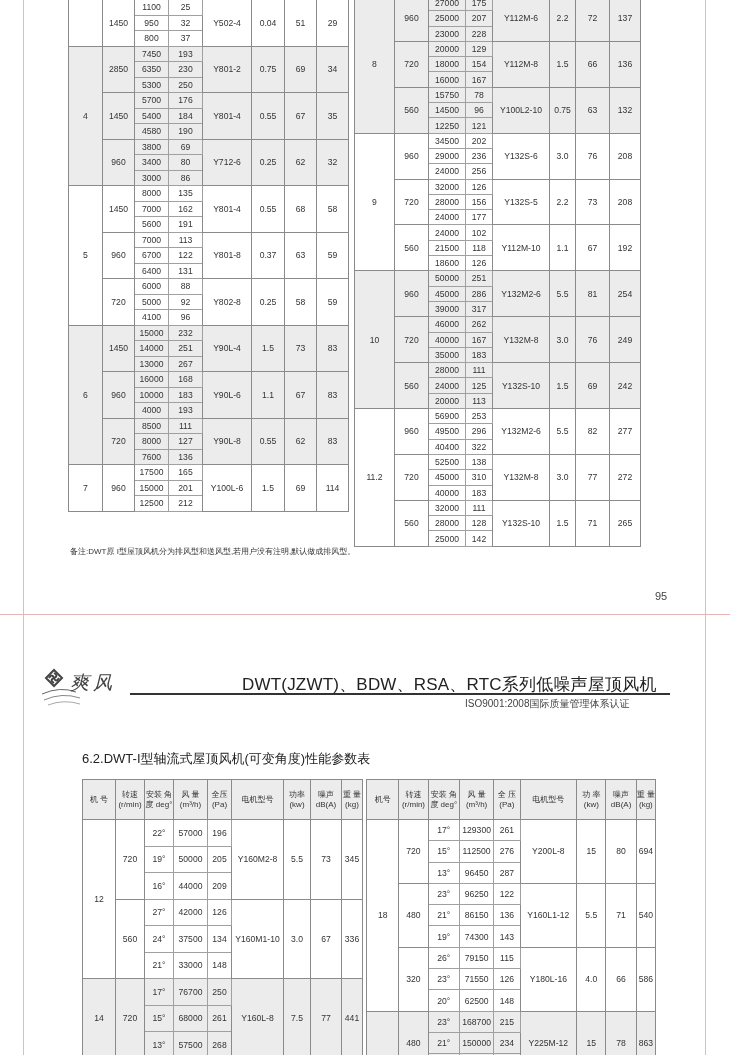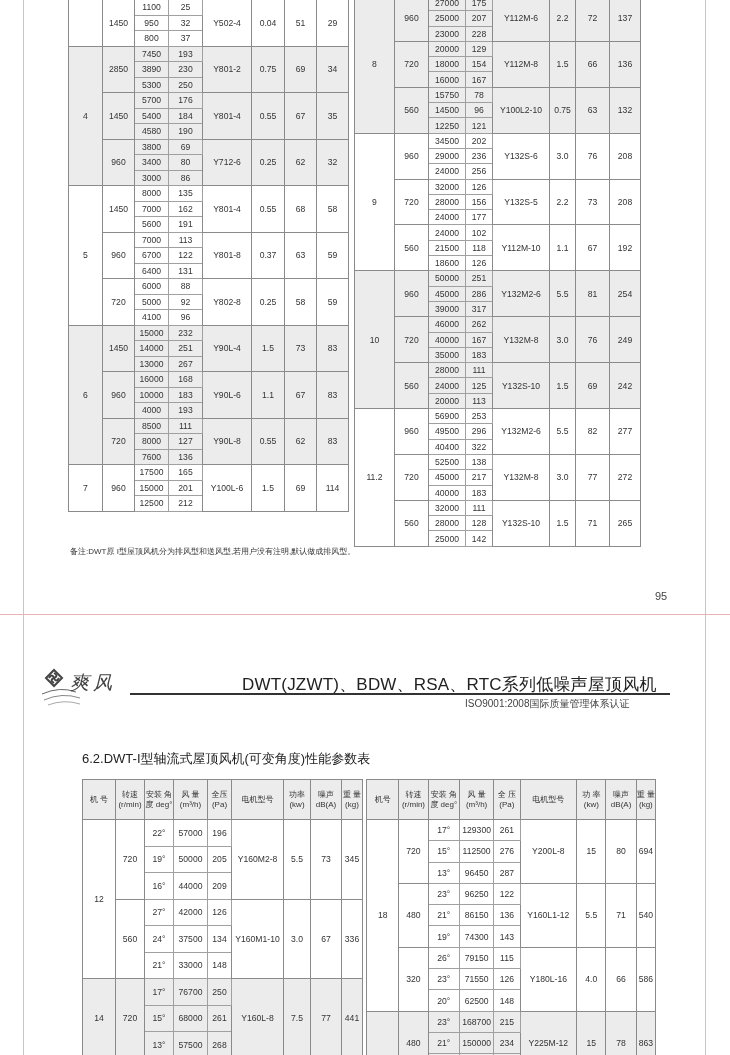--- a/index.html
+++ b/index.html
@@ -71,21 +71,21 @@
         <td rowspan="9">4</td>
         <td rowspan="3">2850</td>
         <td class="inner">7450</td>
         <td class="inner">193</td>
         <td rowspan="3">Y801-2</td>
         <td rowspan="3">0.75</td>
         <td rowspan="3">69</td>
         <td rowspan="3">34</td>
       </tr>
       <tr class="shade" style="height: 15.5px;">
-        <td class="inner">3890</td>
+        <td class="inner">6350</td>
         <td class="inner">230</td>
       </tr>
       <tr class="shade" style="height: 15.5px;">
         <td class="inner">5300</td>
         <td class="inner">250</td>
       </tr>
       <tr class="shade" style="height: 15.5px;">
         <td rowspan="3">1450</td>
         <td class="inner">5700</td>
         <td class="inner">176</td>
@@ -434,21 +434,21 @@
         <td rowspan="3">720</td>
         <td class="inner">52500</td>
         <td class="inner">138</td>
         <td rowspan="3">Y132M-8</td>
         <td rowspan="3">3.0</td>
         <td rowspan="3">77</td>
         <td rowspan="3">272</td>
       </tr>
       <tr style="height: 15.3px;">
         <td class="inner">45000</td>
-        <td class="inner">217</td>
+        <td class="inner">310</td>
       </tr>
       <tr style="height: 15.3px;">
         <td class="inner">40000</td>
         <td class="inner">183</td>
       </tr>
       <tr style="height: 15.3px;">
         <td rowspan="3">560</td>
         <td class="inner">32000</td>
         <td class="inner">111</td>
         <td rowspan="3">Y132S-10</td>

